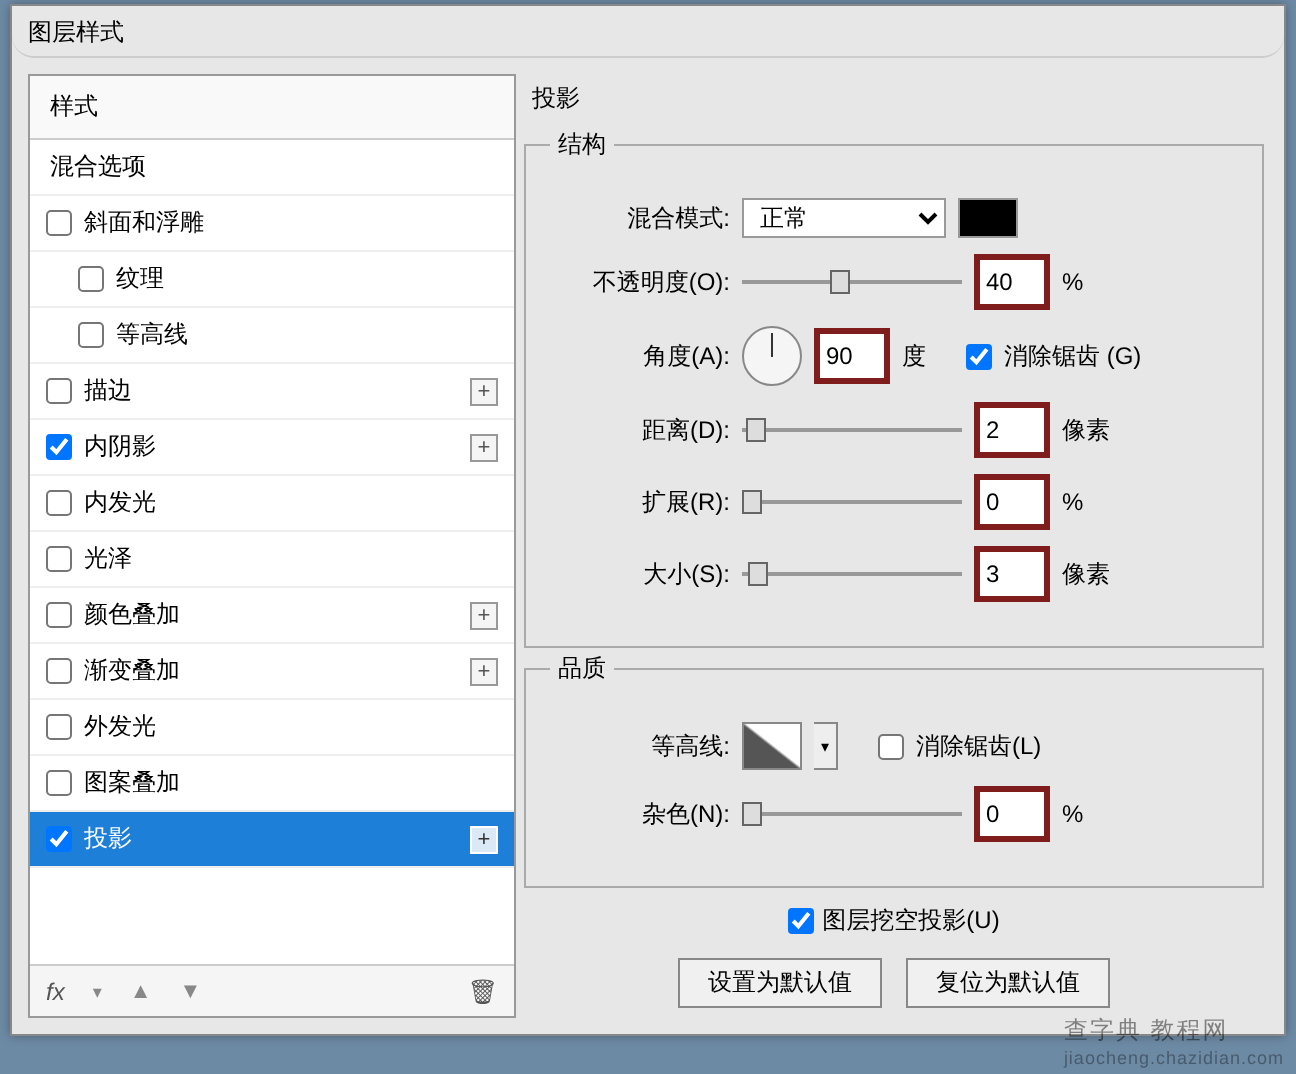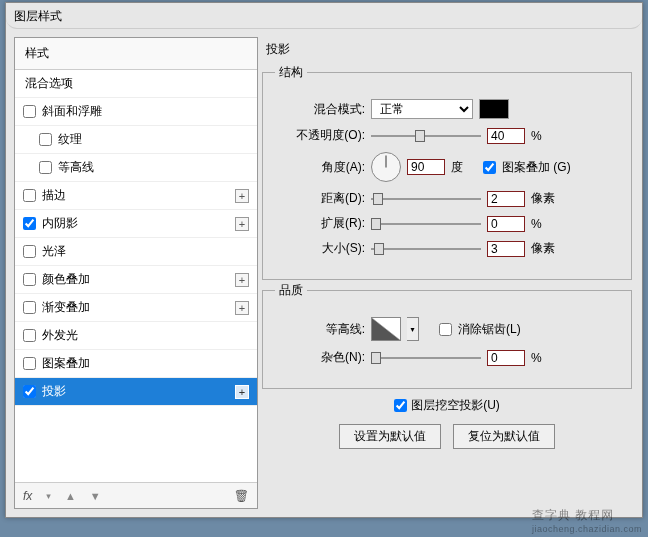--- a/index.html
+++ b/index.html
@@ -27,21 +27,21 @@
 fieldset { border: 1px solid #aaa; padding: 10px 16px 14px; margin-bottom: 2px; }
 fieldset legend { padding: 0 4px; margin-left: -4px; }
 .panel-title { margin-bottom: 6px; padding-left: 4px; }
 .row { display: flex; align-items: center; margin: 8px 0; gap: 6px; }
 .row-label { width: 86px; text-align: right; }
 select { width: 102px; height: 20px; border: 1px solid #999; background: #fff; padding: 0 4px; }
 .color-swatch { width: 30px; height: 20px; border: 1px solid #999; background: #000; display: inline-block; cursor: pointer; }
 .slider { flex: 1; max-width: 110px; height: 16px; position: relative; }
 .slider .track { position: absolute; left: 0; right: 0; top: 7px; height: 2px; background: #999; }
 .slider .thumb { position: absolute; top: 2px; width: 10px; height: 12px; background: #ddd; border: 1px solid #666; }
-input[type=text].num { width: 38px; height: 16px; border: 1px solid #7f1d1d; padding: 0 3px; text-align: left; background: #fff; }
+input[type=text].num { width: 38px; height: 28px; border: 3px solid #7f1d1d; padding: 0 3px; text-align: left; background: #fff; }
 .unit { width: 26px; }
 .angle-dial { width: 30px; height: 30px; border: 1px solid #888; border-radius: 50%; position: relative; background: #f5f5f5; }
 .angle-dial .hand { position: absolute; left: 50%; top: 50%; width: 12px; height: 1px; background: #333; transform-origin: left center; transform: rotate(-90deg); }
 .contour-swatch { width: 30px; height: 24px; border: 1px solid #888; background: linear-gradient(to top right, #555 0%, #555 48%, #fff 52%, #fff 100%); display: inline-block; cursor: pointer; }
 .chev { width: 12px; height: 24px; border: 1px solid #888; border-left: none; background: #eee; display: inline-flex; align-items: center; justify-content: center; font-size: 8px; cursor: pointer; }
 .btn { padding: 3px 14px; border: 1px solid #888; background: #f0f0f0; cursor: pointer; }
 .btn-row { display: flex; gap: 12px; justify-content: center; margin-top: 4px; }
 .checkbox-row { display: flex; align-items: center; justify-content: center; gap: 4px; margin: 8px 0 10px; }
 .watermark { position: absolute; right: 6px; bottom: 3px; color: rgba(0,0,0,0.45); font-size: 13px; letter-spacing: 1px; }
 .watermark .sub { display:block; font-size: 9px; color: rgba(0,0,0,0.35); text-align:left; letter-spacing:0.5px; }
@@ -79,20 +79,24 @@
               <span class="label">描边</span>
               <span class="plus-btn">+</span>
             </div>
             <div class="style-item">
               <input type="checkbox" checked="" style="">
               <span class="label">内阴影</span>
               <span class="plus-btn">+</span>
             </div>
             <div class="style-item">
               <input type="checkbox" style="">
+              <span class="label">内发光</span>
+            </div>
+            <div class="style-item">
+              <input type="checkbox" style="">
               <span class="label">光泽</span>
             </div>
             <div class="style-item">
               <input type="checkbox" style="">
               <span class="label">颜色叠加</span>
               <span class="plus-btn">+</span>
             </div>
             <div class="style-item">
               <input type="checkbox" style="">
               <span class="label">渐变叠加</span>
@@ -148,21 +152,21 @@
         </div>
 
         <div class="row">
           <span class="row-label">角度(A):</span>
           <div class="angle-dial">
               <div class="hand"></div>
             </div>
           <input type="text" class="num" value="90" style="">
           <span class="unit">度</span>
           <input type="checkbox" checked="" style="">
-          <span>图案叠加 (G)</span>
+          <span>消除锯齿 (G)</span>
         </div>
 
         <div class="row">
           <span class="row-label">距离(D):</span>
           <div class="slider">
               <div class="track"></div>
               <div class="thumb" style="left:2%"></div>
             </div>
           <input type="text" class="num" value="2" style="">
           <span class="unit">像素</span>

